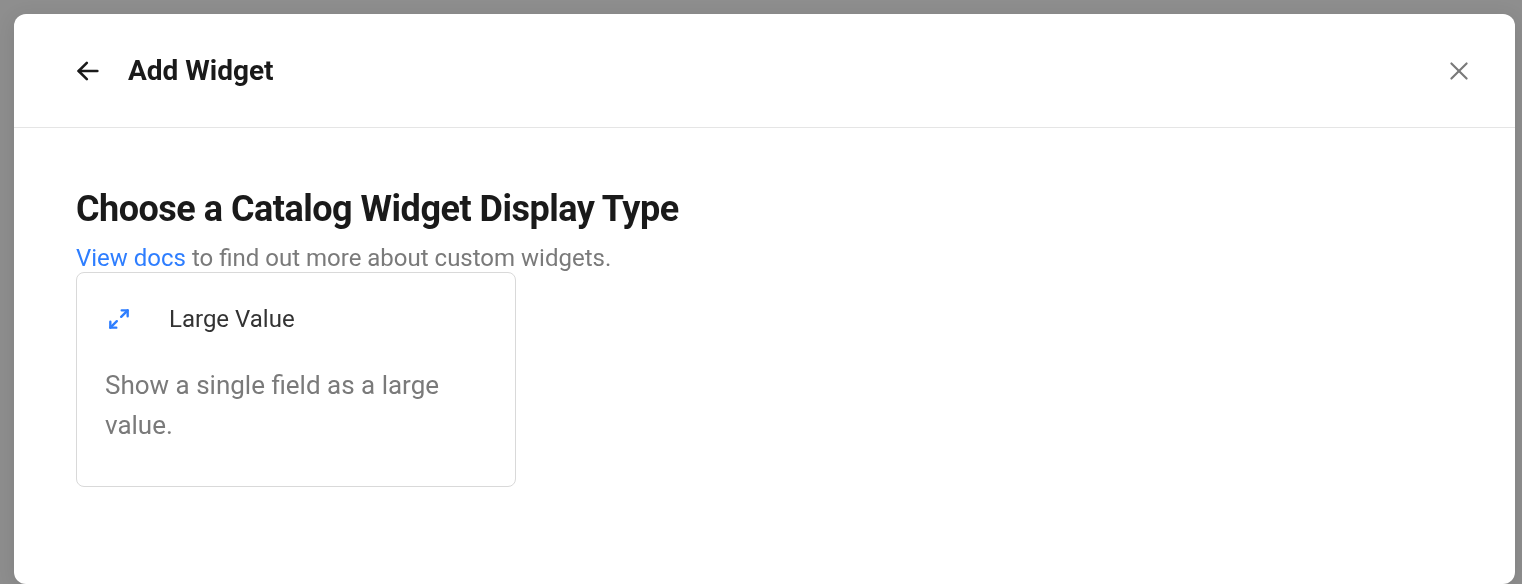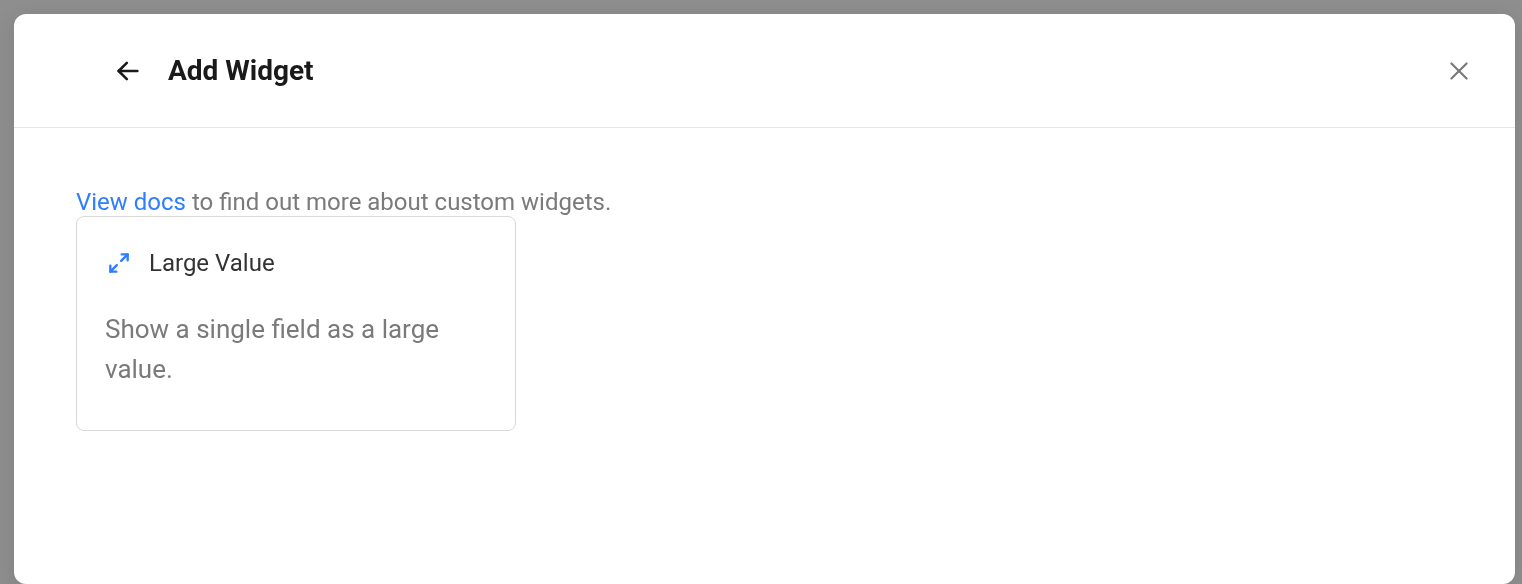--- a/index.html
+++ b/index.html
@@ -23,21 +23,21 @@
       bottom: 0;
       background: #fff;
       border-radius: 12px;
       display: flex;
       flex-direction: column;
       box-shadow: 0 4px 20px rgba(0,0,0,0.1);
     }
     .modal-header {
       display: flex;
       align-items: center;
-      padding: 40px 48px 40px 98px;
+      padding: 40px 48px 40px 58px;
       border-bottom: 1px solid #e5e5e5;
       position: relative;
     }
     .back-btn {
       width: 32px;
       height: 32px;
       display: flex;
       align-items: center;
       justify-content: center;
       cursor: pointer;
@@ -97,21 +97,21 @@
       width: 440px;
       border: 1px solid #d9d9d9;
       border-radius: 8px;
       padding: 32px 28px 40px 28px;
       cursor: pointer;
       background: #fff;
     }
     .card-header-row {
       display: flex;
       align-items: center;
-      gap: 16px;
+      gap: 36px;
       margin-bottom: 32px;
     }
     .card-icon {
       width: 28px;
       height: 28px;
       color: #2e7eff;
       display: flex;
       align-items: center;
       justify-content: center;
     }
@@ -144,20 +144,21 @@
     <div class="modal-title">Add Widget</div>
     <div class="close-btn">
       <svg viewBox="0 0 24 24" fill="none" stroke="currentColor" stroke-width="2" stroke-linecap="round">
         <line x1="5" y1="5" x2="19" y2="19"></line>
         <line x1="19" y1="5" x2="5" y2="19"></line>
       </svg>
     </div>
   </div>
 
   <div class="modal-body">
+    <h1 class="section-heading">Choose a Catalog Widget Display Type</h1>
     <p class="section-subtext">
       <a class="docs-link">View docs</a><span> to find out more about custom widgets.</span>
     </p>
 
     <div class="card-grid">
       <div class="widget-card">
         <div class="card-header-row">
           <div class="card-icon">
             <svg viewBox="0 0 24 24" fill="none" stroke="currentColor" stroke-width="2.2" stroke-linecap="round" stroke-linejoin="round">
               <polyline points="14.5 4 20 4 20 9.5"></polyline>

